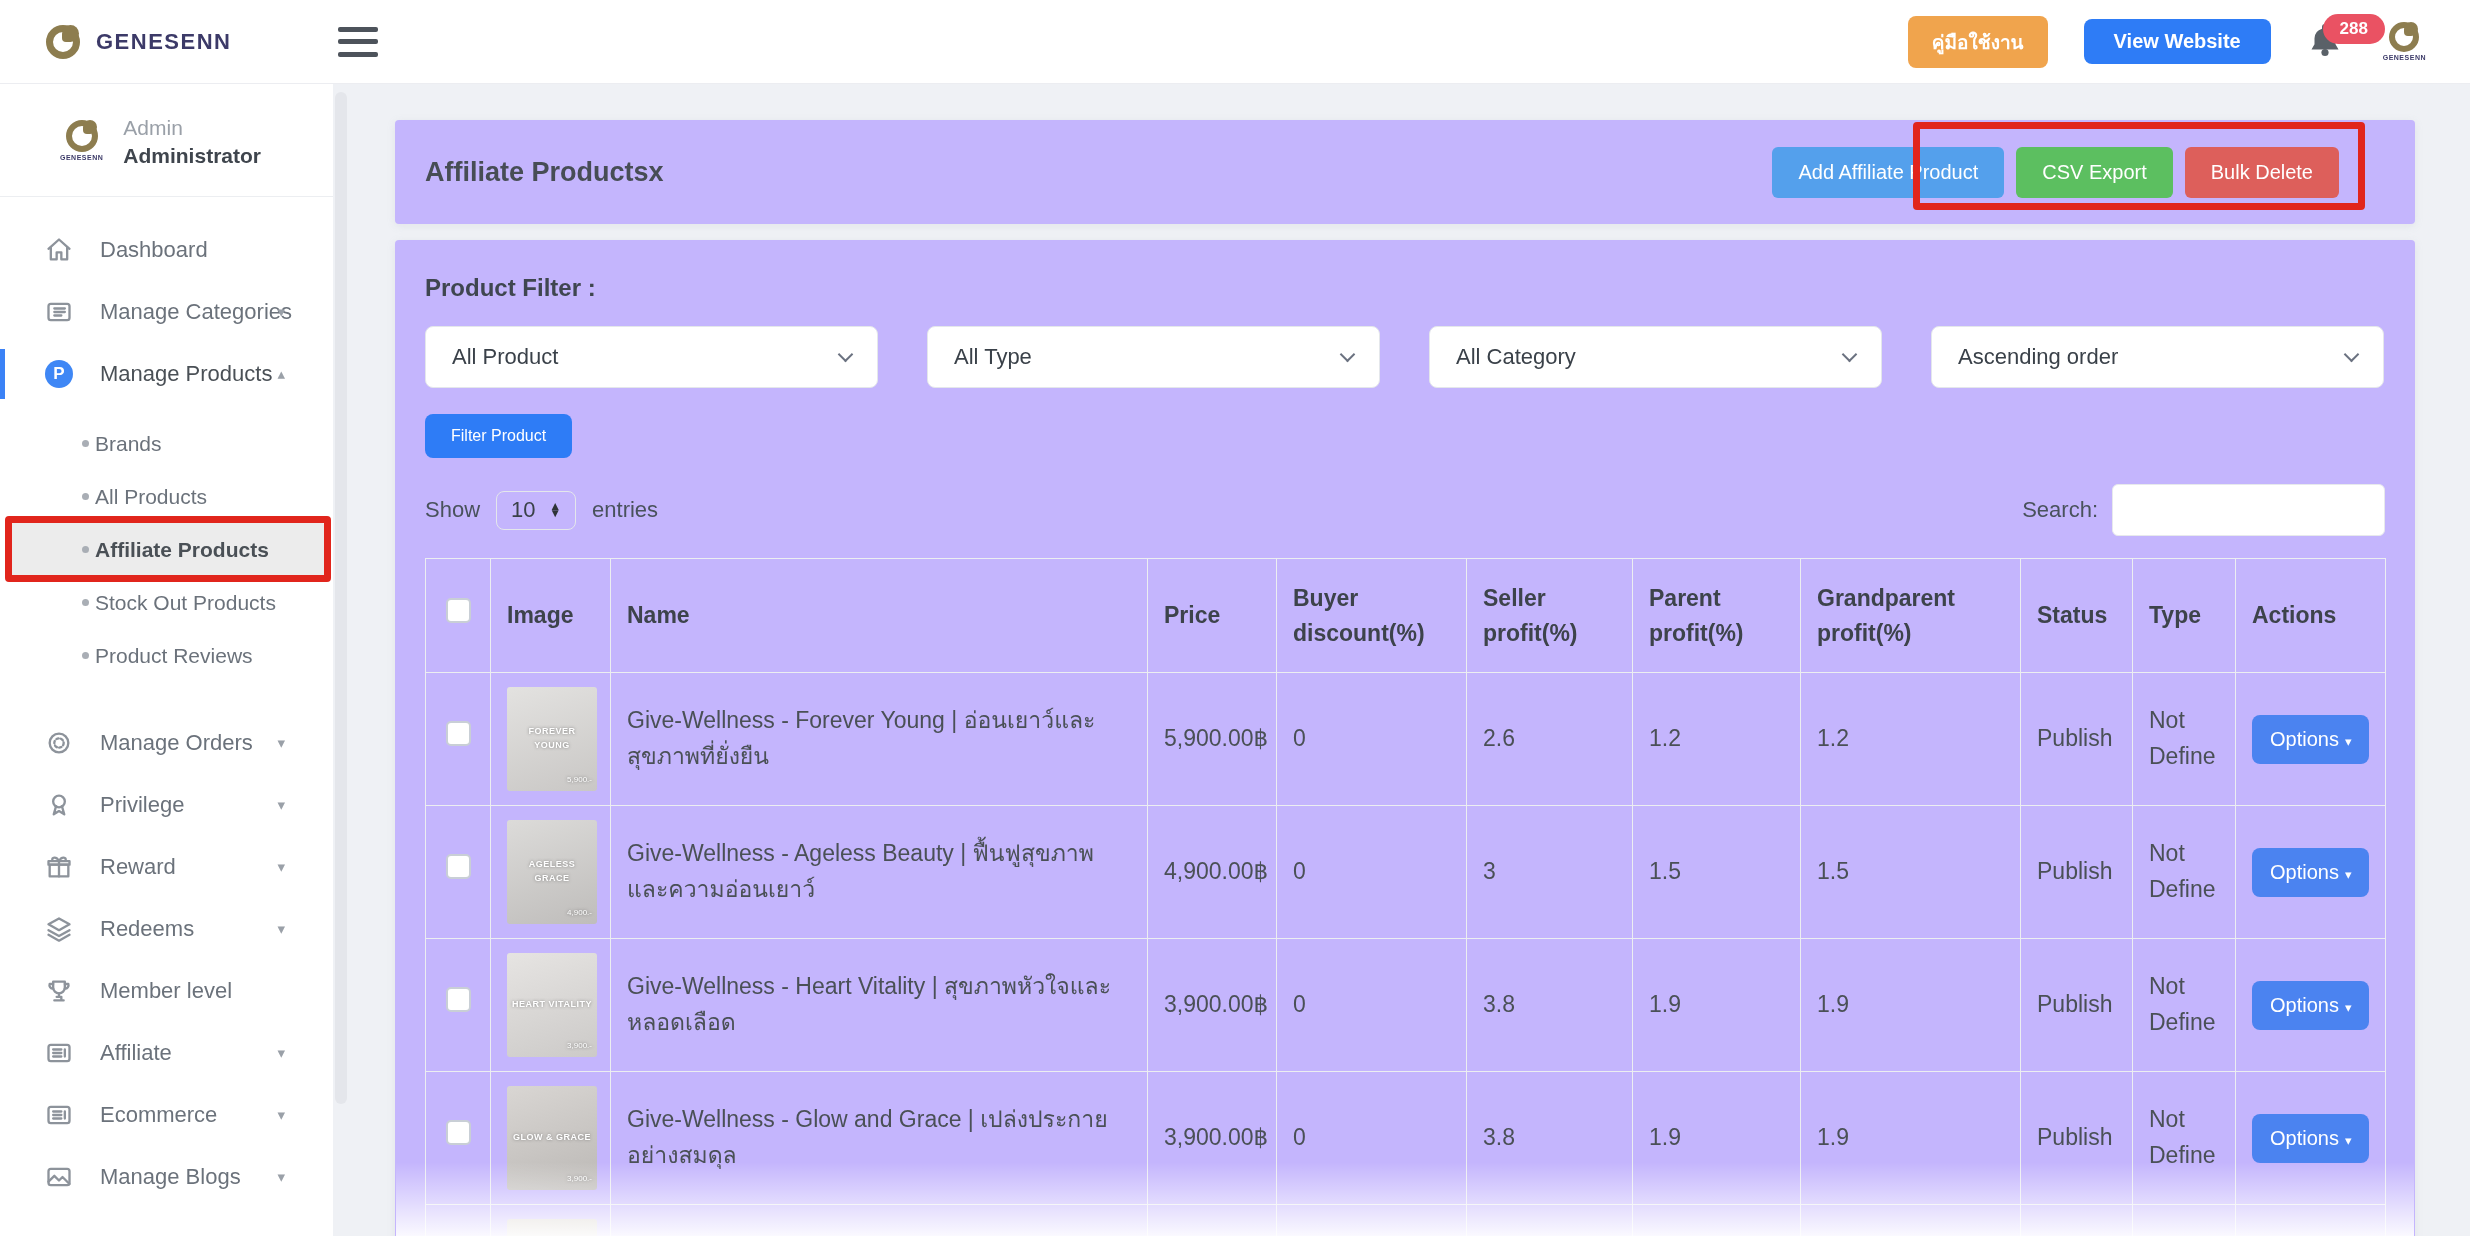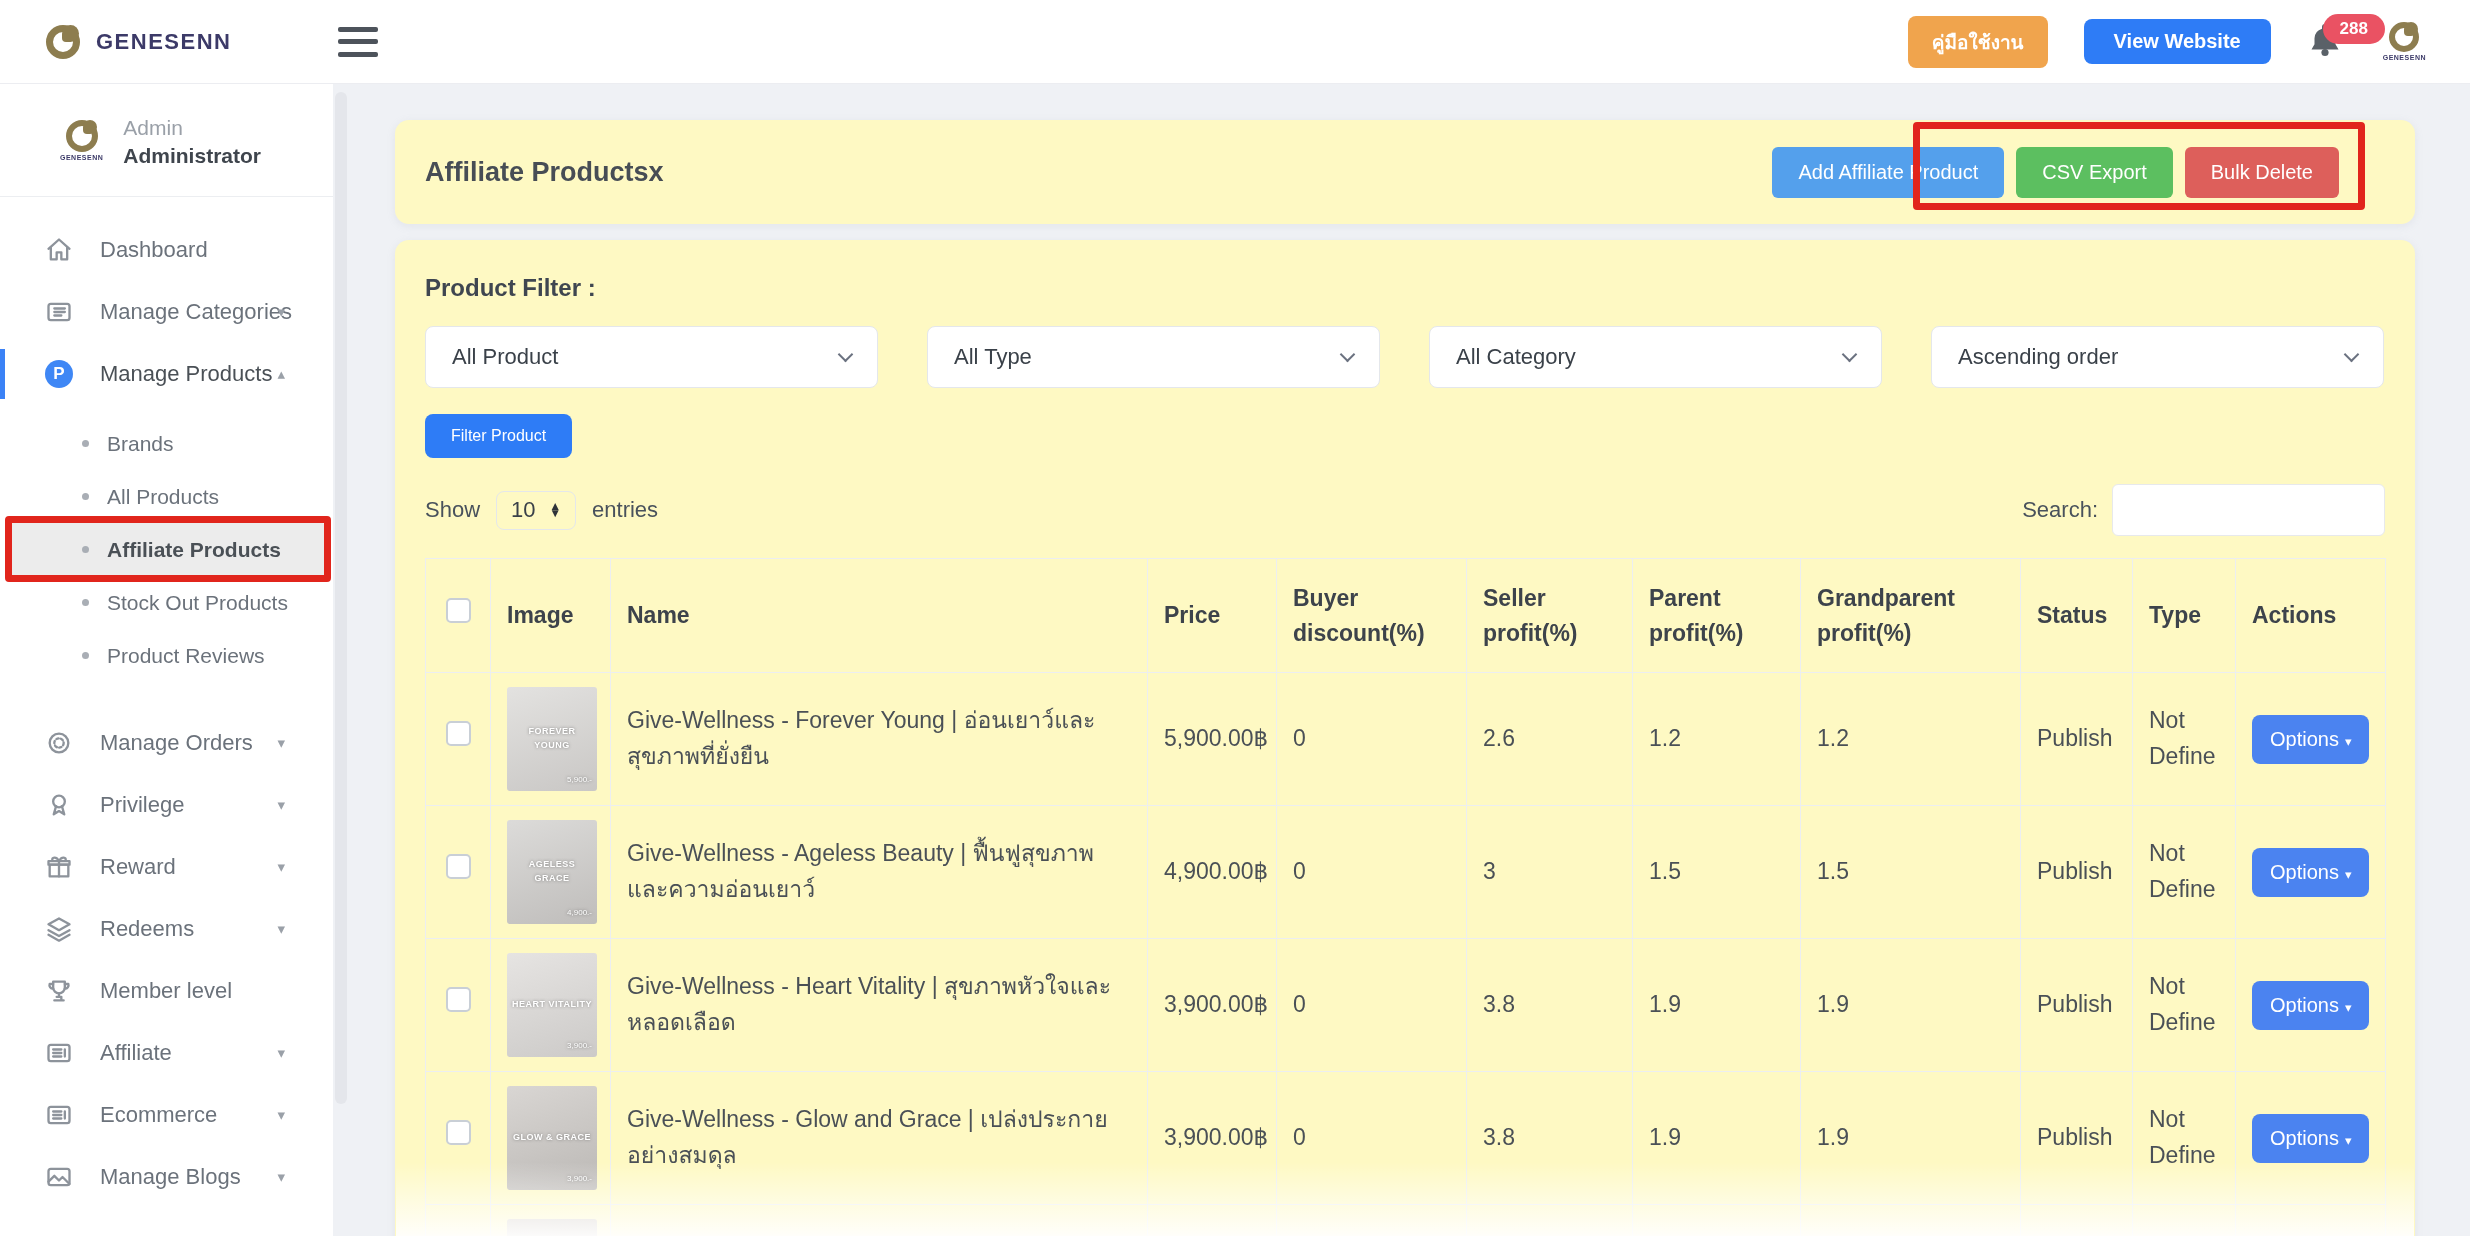--- a/index.html
+++ b/index.html
@@ -39,33 +39,33 @@
   .sb-divider { height:1px; background:#eceef1; margin:0 0; }
   .nav { padding-top:22px; }
   .nav-item { position:relative; height:62px; display:flex; align-items:center; gap:26px; padding-left:44px; cursor:pointer; }
   .nav-item .icon { width:30px; display:flex; justify-content:center; }
   .nav-label { font-size:22px; color:#6b727b; }
   .caret { position:absolute; right:48px; font-size:15px; color:#9aa0a8; }
   .nav-item.expanded::before { content:''; position:absolute; left:0; top:6px; bottom:6px; width:5px; background:#3b82f6; }
   .p-badge { width:28px; height:28px; border-radius:50%; background:#3f87f5; color:#fff; font-size:17px; font-weight:bold;
              display:flex; align-items:center; justify-content:center; }
   .submenu { margin-top:12px; margin-bottom:30px; }
-  .sub-item { height:53px; display:flex; align-items:center; gap:18px; padding-left:74px; cursor:pointer; margin:0 8px; }
+  .sub-item { height:53px; display:flex; align-items:center; gap:6px; padding-left:74px; cursor:pointer; margin:0 8px; }
   .bullet { width:7px; height:7px; border-radius:50%; background:#a9aeb5; }
   .sub-label { font-size:21px; color:#6b727b; }
   .sub-item.active { background:#ececec; border-radius:3px; }
   .sub-item.active .sub-label { font-weight:bold; color:#4a5056; }
 
   
   .anno { position:absolute; border:7px solid #e1251c; border-radius:4px; z-index:40; pointer-events:none; }
   .anno-sidebar { left:5px; top:516px; width:326px; height:66px; }
   .anno-actions { left:1913px; top:122px; width:452px; height:88px; }
 
   
-  .card { position:absolute; background:#fef9c3; border-radius:14px; box-shadow:0 2px 8px rgba(150,155,170,.14);gap:44px; }
+  .card { position:absolute; background:#c4b5fd; border-radius:4px; box-shadow:0 2px 8px rgba(150,155,170,.14);gap:44px; }
   .card-head { left:395px; top:120px; width:2020px; height:104px; display:flex; align-items:center; justify-content:space-between;
                padding:0 30px; }
   .page-title { font-size:27px; font-weight:bold; color:#474d55; }
   .head-actions { display:flex; gap:12px; margin-right:46px; }
   .btn-add { background:#54a0ec; font-size:20px; padding:14px 26px; border-radius:6px; }
   .btn-csv { background:#5cbf60; font-size:20px; padding:14px 26px; border-radius:6px; }
   .btn-bulk { background:#dd5f5b; font-size:20px; padding:14px 26px; border-radius:6px; }
 
   .card-main { left:395px; top:240px; width:2020px; height:1100px; padding-top:34px; }
   .filter-label { font-size:24px; font-weight:bold; color:#3f4650; margin-left:30px; }

